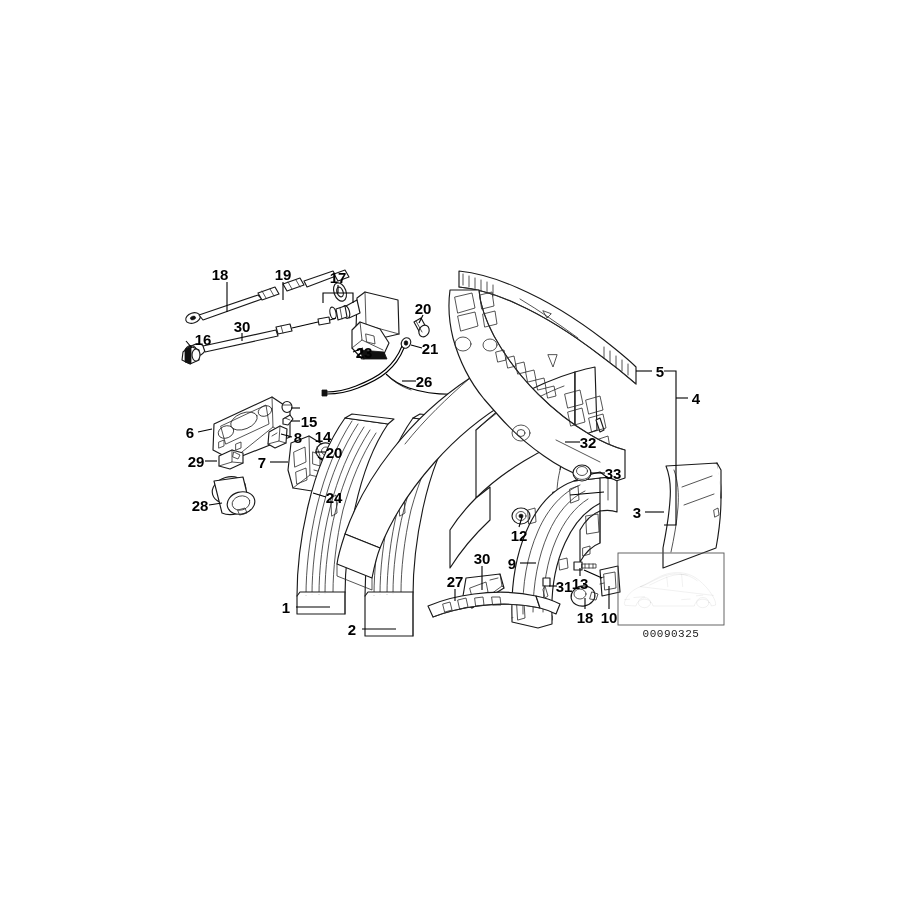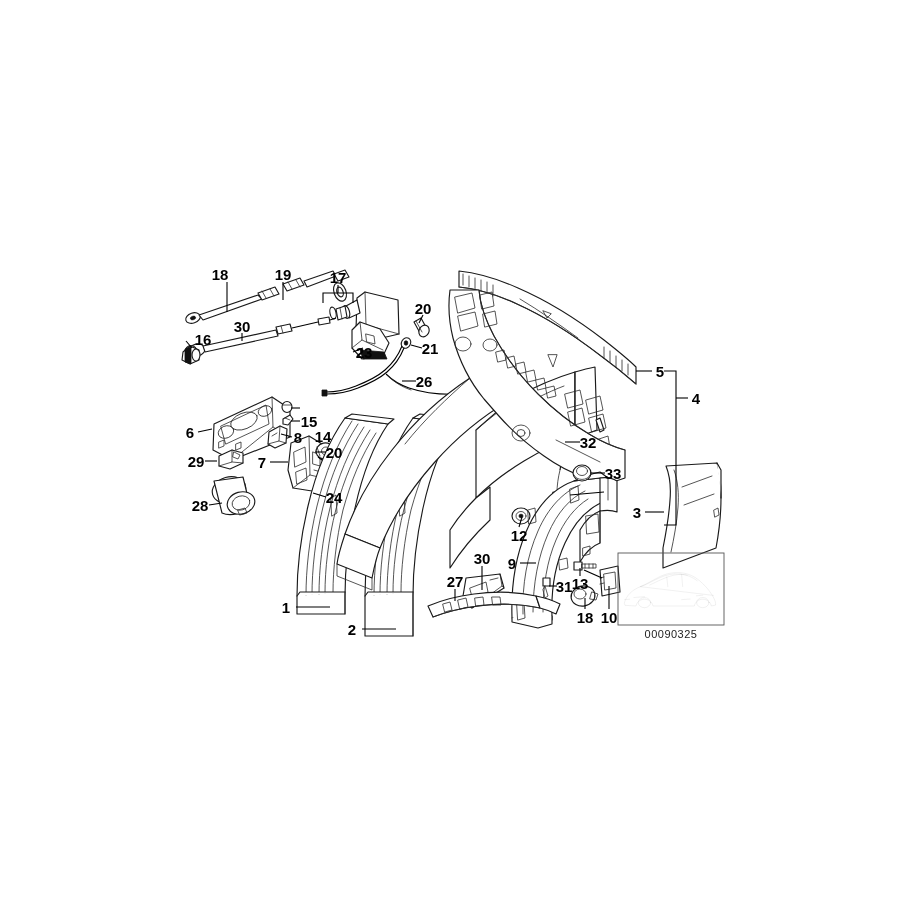--- a/index.html
+++ b/index.html
@@ -32,21 +32,21 @@
     font-size: 15px;
     font-weight: bold;
     color: #000000;
     line-height: 1;
     white-space: nowrap;
     transform: translate(-50%, -50%);
     user-select: none;
   }
   .refnum {
     position: absolute;
-    font-family: Liberation Sans, sans-serif;
+    font-family: Liberation Mono, monospace;
     font-size: 11px;
     font-weight: normal;
     color: #222222;
     letter-spacing: 0.5px;
     white-space: nowrap;
     transform: translate(-50%, -50%);
   }
   .ln { stroke: #000; stroke-width: 1.1; fill: none; }
   .part-ol { stroke: #1a1a1a; stroke-width: 1.15; fill: #ffffff; stroke-linejoin: round; stroke-linecap: round; }
   .part-ol-thin { stroke: #2a2a2a; stroke-width: 0.8; fill: none; stroke-linejoin: round; stroke-linecap: round; }

